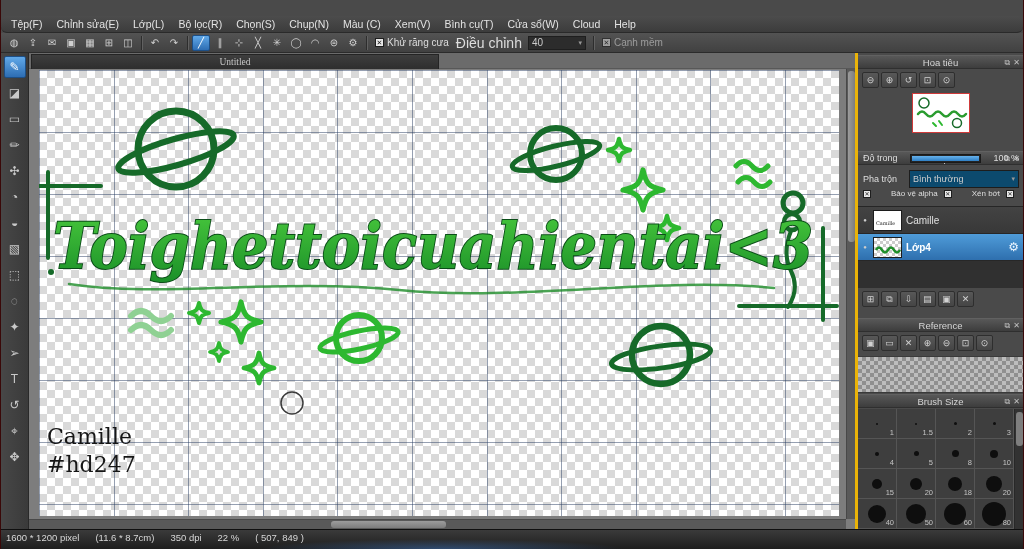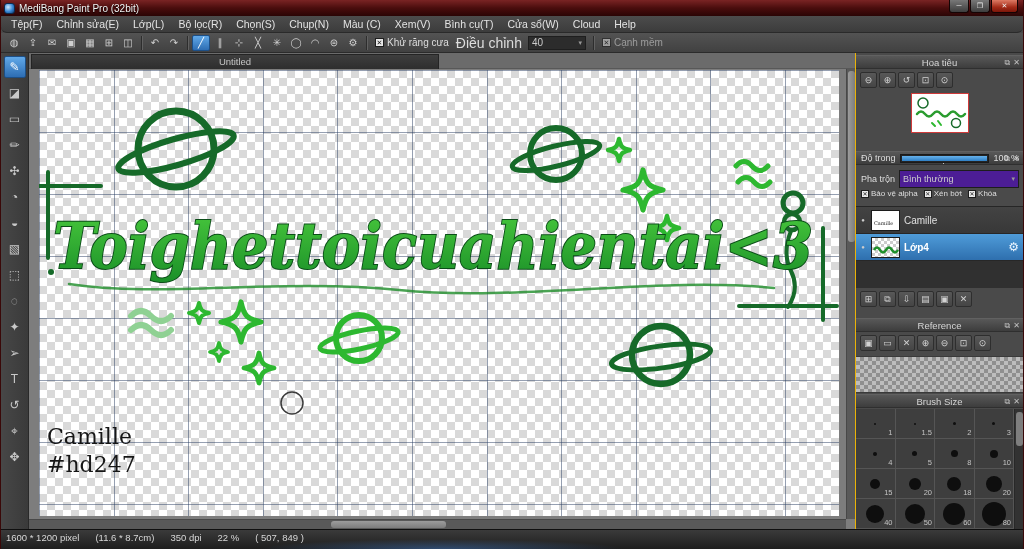--- a/index.html
+++ b/index.html
@@ -47,62 +47,62 @@
     display:flex; flex-direction:column; align-items:center; padding-top:3px; gap:4px;}
   .ts-i { width:22px; height:22px; display:flex; align-items:center; justify-content:center;
     color:#c9c9c9; font-size:12px; border-radius:2px; flex:none;}
   .ts-i.sel { background:linear-gradient(#61a9e9,#2d6db3); color:#fff; border:1px solid #1d4f86;}
 
   
   .canvas-area { position:absolute; left:28px; right:168px; top:53px; bottom:20px; background:#7d7d7d; overflow:hidden;}
   .tabstrip { position:absolute; top:0; left:0; right:0; height:16px; background:#6b6b6b; border-bottom:1px solid #585858;}
   .doc-tab { position:absolute; top:1px; left:2px; width:408px; height:15px;
     background:linear-gradient(#3e3e3e,#2e2e2e); border:1px solid #242424; border-bottom:none;
-    color:#c6c6c6; font-size:9.5px; line-height:14px; text-align:center;}
+    color:#c6c6c6; font-size:9.5px; line-height:14px; text-align:center;font-family:Liberation Serif, serif;}
   .canvas { position:absolute; left:10px; top:17px; width:800px; height:446px;
     background-color:#fff;
     background-image:
       repeating-linear-gradient(to right, rgba(45,65,100,.5) 0 1px, transparent 1px 74.6px),
       repeating-linear-gradient(to bottom, rgba(45,65,100,.5) 0 1px, transparent 1px 62px),
       linear-gradient(45deg,#d9d9d9 25%,transparent 25% 75%,#d9d9d9 75%),
       linear-gradient(45deg,#d9d9d9 25%,transparent 25% 75%,#d9d9d9 75%);
     background-size:auto,auto,16px 16px,16px 16px;
     background-position:0 0,0 0,0 0,8px 8px;
     overflow:hidden; }
   .canvas svg { position:absolute; inset:0; }
   .vscroll { position:absolute; top:16px; bottom:10px; right:0; width:9px; background:#595959; border-left:1px solid #484848;}
   .vthumb { position:absolute; top:2px; left:1px; width:7px; height:38%; background:linear-gradient(90deg,#9c9c9c,#7d7d7d); border-radius:3px;}
   .hscroll { position:absolute; left:0; right:9px; bottom:0; height:10px; background:#595959; border-top:1px solid #484848;}
   .hthumb { position:absolute; left:37%; top:1px; width:14%; height:7px; background:linear-gradient(#9c9c9c,#7d7d7d); border-radius:3px;}
 
   
-  .rpanel { position:absolute; right:0; top:53px; bottom:20px; width:168px; background:#4a4a4a; border-left:1px solid #eab308;}
+  .rpanel { position:absolute; right:0; top:53px; bottom:20px; width:168px; background:#4a4a4a; border-left:3px solid #eab308;}
   .phead { position:absolute; left:0; right:0; height:14px;
     background:linear-gradient(#585858,#3d3d3d); border-top:1px solid #616161; border-bottom:1px solid #2f2f2f;
     color:#d6d6d6; font-size:9.5px; line-height:13px; text-align:center;}
   .phead .hico { position:absolute; right:3px; top:0; display:flex; gap:3px; font-size:8px; color:#c0c0c0; line-height:13px;}
   .pbtn { width:17px; height:16px; background:linear-gradient(#585858,#454545); border:1px solid #2e2e2e; border-radius:2px;
     color:#d2d2d2; font-size:9px; display:flex; align-items:center; justify-content:center; flex:none;}
   .checker-sm { background-color:#bdbdbd;
     background-image:linear-gradient(45deg,#8f8f8f 25%,transparent 25% 75%,#8f8f8f 75%),
                      linear-gradient(45deg,#8f8f8f 25%,transparent 25% 75%,#8f8f8f 75%);
     background-size:8px 8px; background-position:0 0,4px 4px;}
 
   .nav-btns { position:absolute; top:19px; left:4px; display:flex; gap:2px;}
   .nav-thumb { position:absolute; top:40px; left:50%; transform:translateX(-50%);
     width:58px; height:40px; background:#fff; border:1px solid #cf3a3a;}
 
-  .row-line { position:absolute; left:5px; right:4px; display:flex; align-items:center; gap:4px; font-size:9px; color:#dedede; white-space:nowrap;}
+  .row-line { position:absolute; left:5px; right:4px; display:flex; align-items:center; gap:12px; font-size:9px; color:#dedede; white-space:nowrap;}
   .slider { flex:1; height:9px; background:#242424; border:1px solid #1a1a1a; position:relative;}
   .slider-fill { position:absolute; left:1px; top:1px; bottom:1px; width:calc(100% - 2px);
     background:linear-gradient(#66b2ec,#2f7fc4);}
-  .select { flex:1; height:14px; background:#4c1d95; border:1px solid #1d1d1d; color:#ccc; font-size:9px;
+  .select { flex:1; height:14px; background:#0c4a6e; border:1px solid #1d1d1d; color:#ccc; font-size:9px;
     display:flex; align-items:center; justify-content:space-between; padding:8px 3px;}
   .select .arr { font-size:7px; color:#999;}
-  .chk-item { display:flex; align-items:center; gap:2px; font-size:8px; color:#dedede;}
+  .chk-item { display:flex; align-items:center; gap:20px; font-size:8px; color:#dedede;}
   .cbx.sm { width:8px; height:8px; font-size:6px; line-height:7px;}
 
   .layer-list { position:absolute; top:153px; left:0; right:0; height:82px; background:#303030; border-top:1px solid #262626;}
   .lrow { height:27px; display:flex; align-items:center; gap:4px; padding:0 3px;
     background:linear-gradient(#434343,#383838); border-bottom:1px solid #272727;}
   .lrow.sel { background:linear-gradient(#4f9cd9,#2e6fae); }
   .leye { width:8px; color:#ccc; font-size:6px; text-align:center; flex:none;}
   .lthumb { width:29px; height:21px; border:1px solid #1c1c1c; position:relative; overflow:hidden; flex:none;
     background-color:#fff;
     background-image:linear-gradient(45deg,#ccc 25%,transparent 25% 75%,#ccc 75%),
@@ -132,29 +132,20 @@
     background:radial-gradient(ellipse 260px 14px at 440px 19px, rgba(70,130,210,.45), rgba(0,0,0,0) 70%),
                linear-gradient(#3a3a3a,#1e1e1e);
     border-top:1px solid #0f0f0f; display:flex; align-items:flex-start; gap:16px;
     padding:2px 0 0 5px; font-size:9.5px; color:#d8d8d8; white-space:nowrap;}
 </style>
 </head>
 <body>
 
 <div class="window">
 
-  <div class="titlebar">
-    <div class="app-icon"></div>
-    <div class="tb-title">MediBang Paint Pro (32bit)</div>
-    <div class="win-btns">
-      <div class="win-btn">─</div>
-      <div class="win-btn">❐</div>
-      <div class="win-btn close">✕</div>
-    </div>
-  </div>
 
   <div class="menubar">
     <span class="mi">Tệp(F)</span>
     <span class="mi">Chỉnh sửa(E)</span>
     <span class="mi">Lớp(L)</span>
     <span class="mi">Bộ lọc(R)</span>
     <span class="mi">Chọn(S)</span>
     <span class="mi">Chụp(N)</span>
     <span class="mi">Màu (C)</span>
     <span class="mi">Xem(V)</span>

